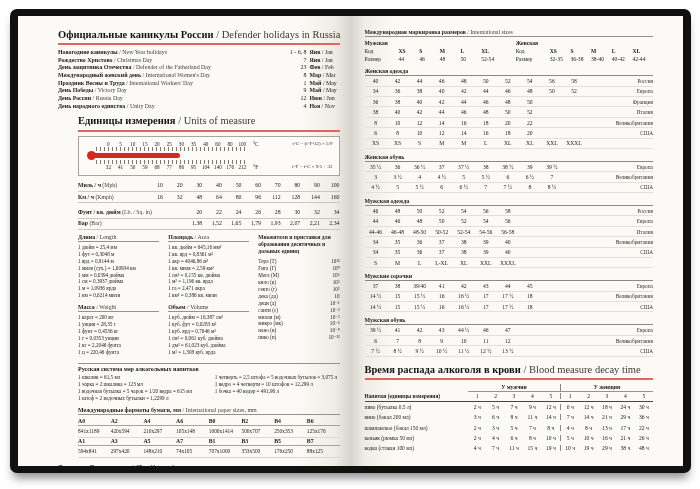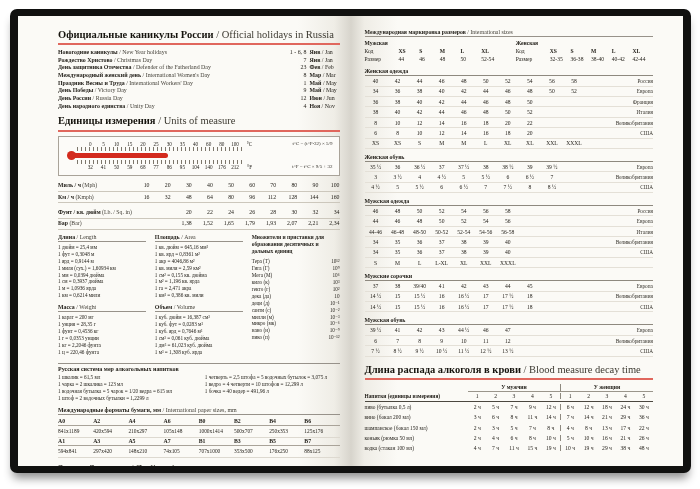--- a/index.html
+++ b/index.html
@@ -99,21 +99,21 @@
   .wline{border-left:1px solid #8e897f;}
 </style>
 </head>
 <body>
 
 <div class="book">
   <div class="spread">
 
     <div class="page left">
       <section>
-        <h2 class="sec-hdr"><span class="ru">Официальные каникулы России</span><span class="en"> / Official holidays in Russia</span></h2>
+        <h2 class="sec-hdr"><span class="ru">Официальные каникулы России</span><span class="en"> / Defender holidays in Russia</span></h2>
         <div>
             <div class="h-row">
               <span class="h-name"><b class="ru">Новогодние каникулы</b><span class="en"> / New Year holidays</span></span>
               <span class="h-date">
                 <span class="day">1 - 6, 8</span>
                 <span class="mon"><b class="ru">Янв</b><span class="en"> / Jan</span></span>
               </span>
             </div>
             <div class="h-row">
               <span class="h-name"><b class="ru">Рождество Христово</b><span class="en"> / Christmas Day</span></span>
@@ -160,21 +160,21 @@
             <div class="h-row">
               <span class="h-name"><b class="ru">День народного единства</b><span class="en"> / Unity Day</span></span>
               <span class="h-date">
                 <span class="day">4</span>
                 <span class="mon"><b class="ru">Ноя</b><span class="en"> / Nov</span></span>
               </span>
             </div>
           </div>
       </section>
 
-      <section style="margin-top:5px;">
+      <section style="margin-top:5px;margin-left:20px;">
         <h2 class="sec-hdr"><span class="ru">Единицы измерения</span><span class="en"> / Units of measure</span></h2>
 
         <div class="thermo">
           <div class="t-row">
             <div class="t-nums">
                 <span>0</span>
                 <span>5</span>
                 <span>10</span>
                 <span>15</span>
                 <span>20</span>
@@ -787,21 +787,21 @@
                 <span class="cl-cell"></span>
                 <span class="cl-cell"></span>
                 <span class="cl-cell"></span>
                 <span class="cl-region">США</span>
               </div>
             </div>
           </div>
       </section>
 
       <section style="margin-top:7px;">
-        <h2 class="sec-hdr"><span class="ru">Длина распада алкоголя в крови</span><span class="en"> / Blood measure decay time</span></h2>
+        <h2 class="sec-hdr"><span class="ru">Время распада алкоголя в крови</span><span class="en"> / Blood measure decay time</span></h2>
         <div class="decay">
           <div class="dk-head1">
             <div class="dk-sp"></div>
             <div class="dk-g1">У мужчин</div>
             <div class="dk-g1 wline">У женщин</div>
           </div>
           <div class="dk-head2">
             <div class="dk-h2lbl">Напитки (единицы измерения)</div>
             <div class="dk-g2">
                 <span>1</span>

